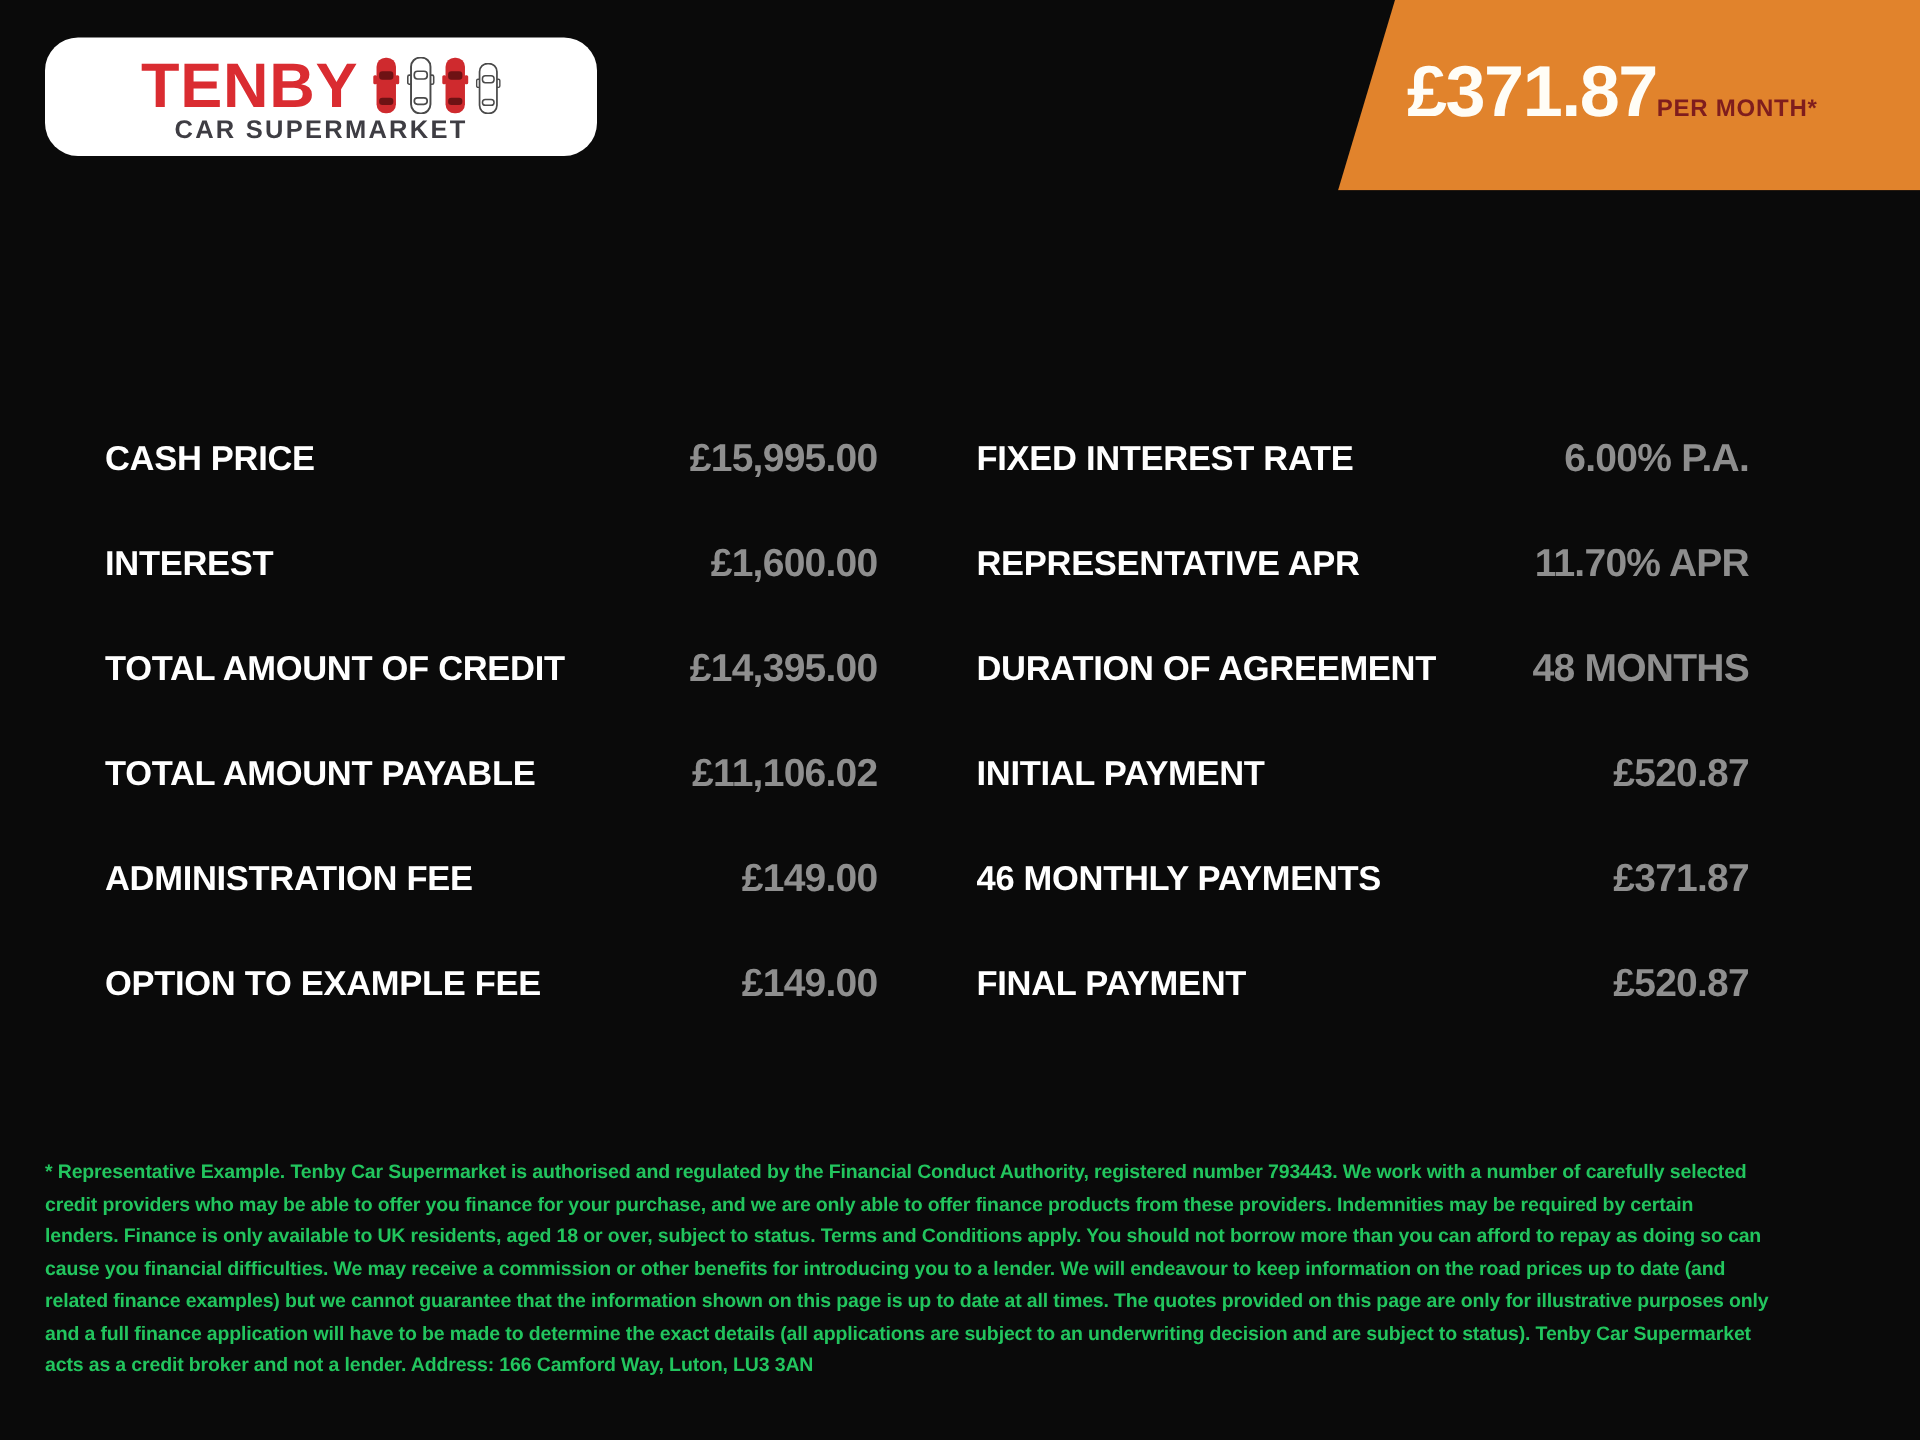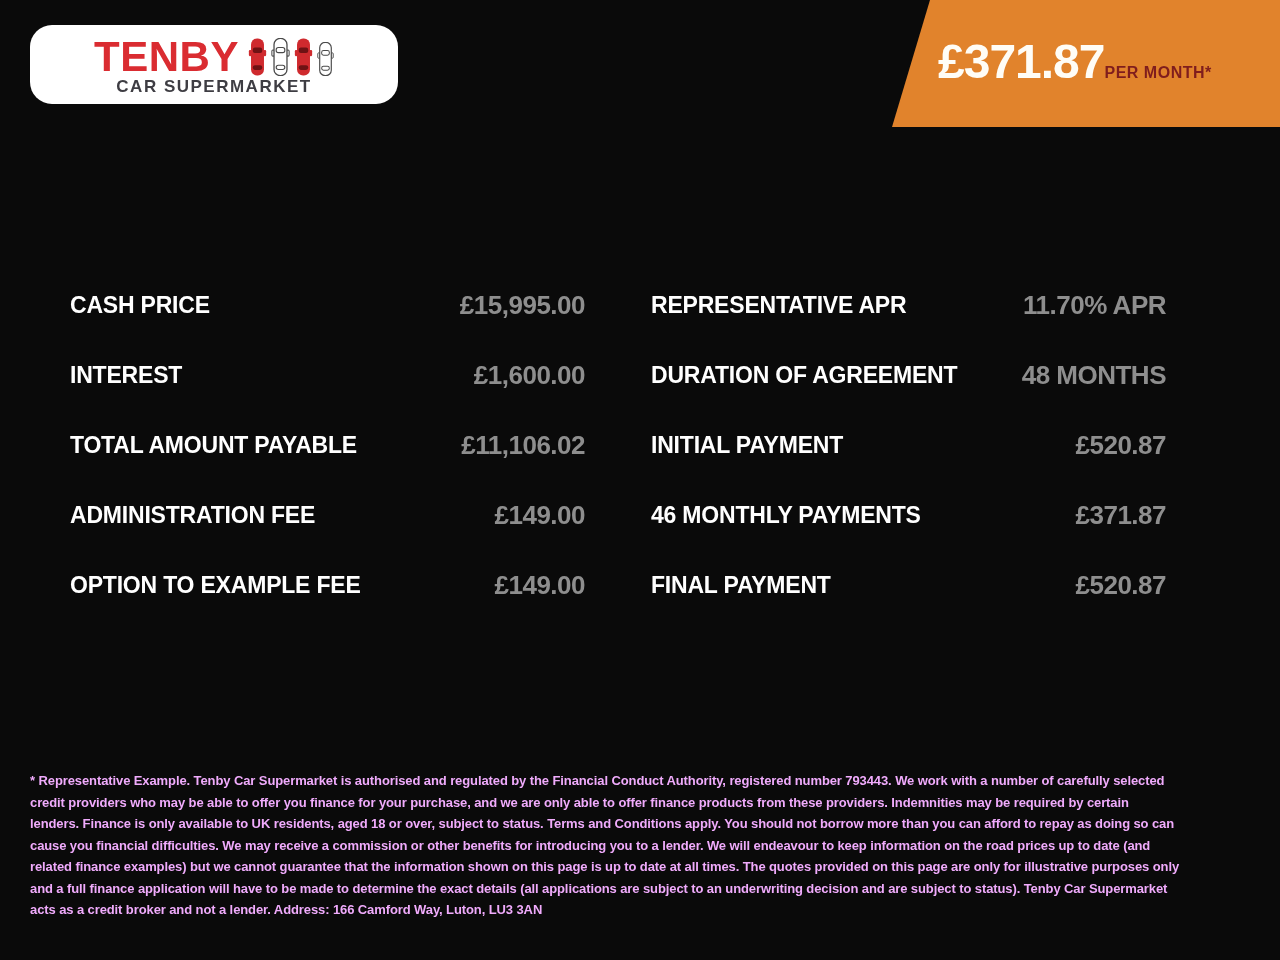--- a/index.html
+++ b/index.html
@@ -117,21 +117,21 @@
     font-weight: 700;
     letter-spacing: -0.5px;
     white-space: nowrap;
   }
 
   
   .disclaimer {
     position: absolute;
     left: 30px; top: 770px;
     width: 1150px;
-    color: #f0abfc;
+    color: #22c55e;
     font-size: 13px;
     font-weight: 700;
     line-height: 21.5px;
     letter-spacing: -0.1px;
   }
 </style>
 </head>
 <body>
 
 <div class="stage">
@@ -187,34 +187,42 @@
     <div class="finance-col">
       <div class="finance-row">
         <span class="finance-label">CASH PRICE</span>
         <span class="finance-value">£15,995.00</span>
       </div>
       <div class="finance-row">
         <span class="finance-label">INTEREST</span>
         <span class="finance-value">£1,600.00</span>
       </div>
       <div class="finance-row">
+        <span class="finance-label">TOTAL AMOUNT OF CREDIT</span>
+        <span class="finance-value">£14,395.00</span>
+      </div>
+      <div class="finance-row">
         <span class="finance-label">TOTAL AMOUNT PAYABLE</span>
         <span class="finance-value">£11,106.02</span>
       </div>
       <div class="finance-row">
         <span class="finance-label">ADMINISTRATION FEE</span>
         <span class="finance-value">£149.00</span>
       </div>
       <div class="finance-row">
         <span class="finance-label">OPTION TO EXAMPLE FEE</span>
         <span class="finance-value">£149.00</span>
       </div>
     </div>
     <div class="finance-col">
       <div class="finance-row">
+        <span class="finance-label">FIXED INTEREST RATE</span>
+        <span class="finance-value">6.00% P.A.</span>
+      </div>
+      <div class="finance-row">
         <span class="finance-label">REPRESENTATIVE APR</span>
         <span class="finance-value">11.70% APR</span>
       </div>
       <div class="finance-row">
         <span class="finance-label">DURATION OF AGREEMENT</span>
         <span class="finance-value">48 MONTHS</span>
       </div>
       <div class="finance-row">
         <span class="finance-label">INITIAL PAYMENT</span>
         <span class="finance-value">£520.87</span>

